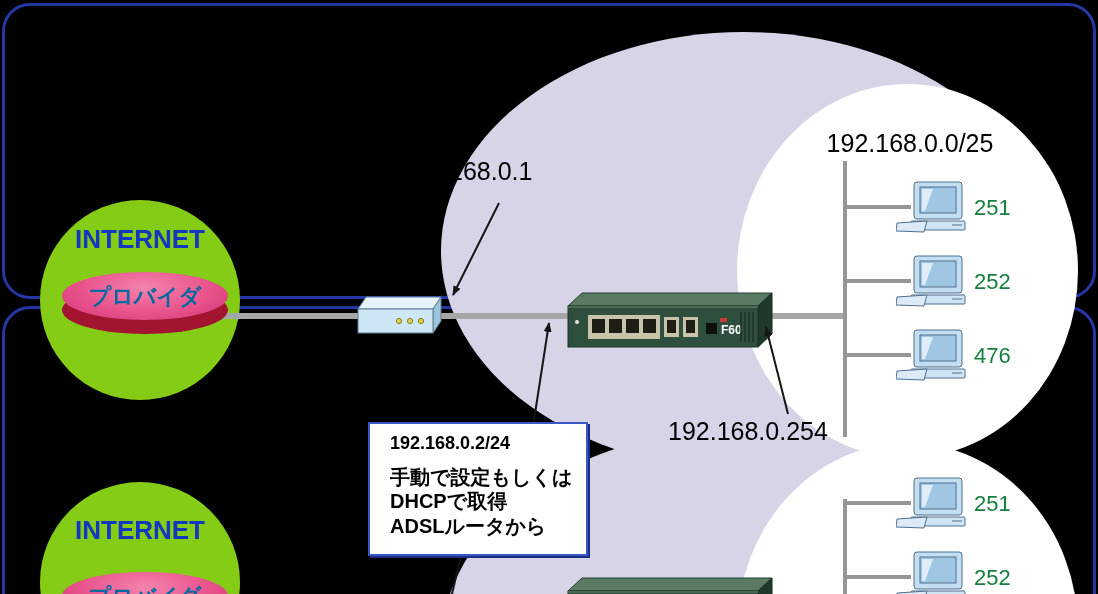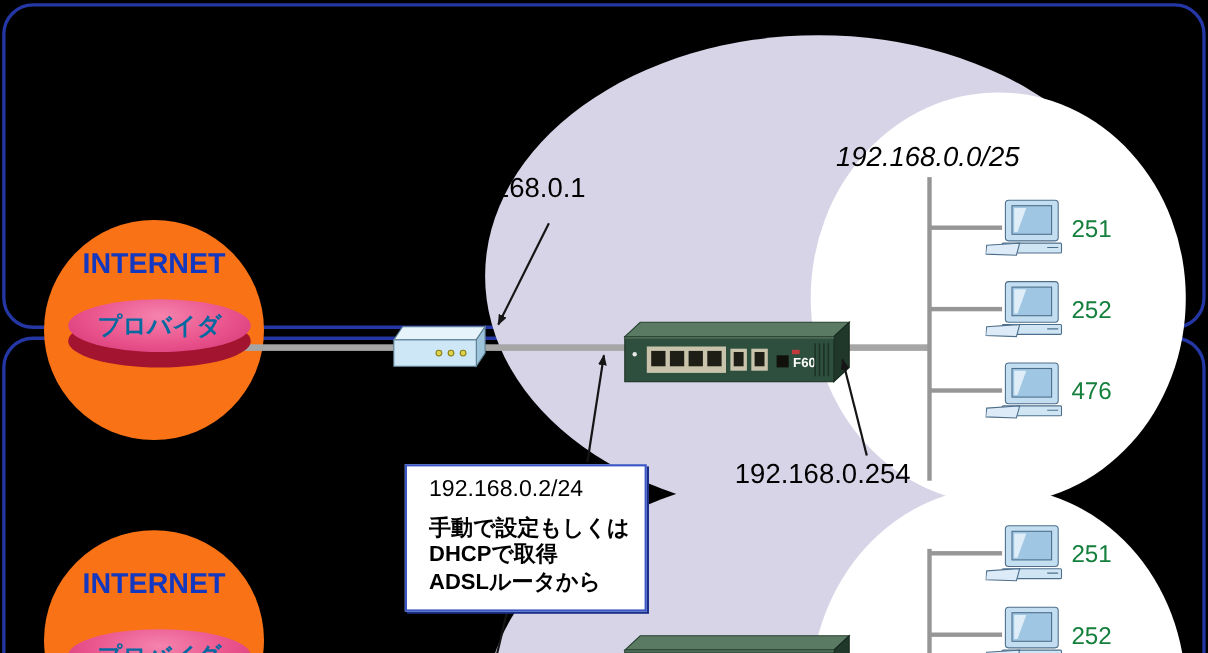--- a/index.html
+++ b/index.html
@@ -29,21 +29,21 @@
   #lan1 { left: 441px; top: 32px;  width: 606px; height: 438px; }
   #lan2 { left: 441px; top: 428px; width: 606px; height: 438px; }
 
   
   .subnet-circle { position: absolute; background: #ffffff; border-radius: 50%; }
   #subnet1 { left: 737px; top: 84px;  width: 341px; height: 374px; }
   #subnet2 { left: 737px; top: 443px; width: 341px; height: 374px; }
 
   
   .cloud { position: absolute; left: 40px; width: 200px; height: 200px;
-           background: #f97316; border-radius: 50%; }
+           background: #84cc16; border-radius: 50%; }
   #cloud1 { top: 200px; }
   #cloud2 { top: 482px; }
   .internet-label {
     position: absolute; left: 0; width: 100%; text-align: center;
     color: #1437c0; font-weight: bold; font-size: 26px;
   }
   #cloud1 .internet-label { top: 24px; }
   #cloud2 .internet-label { top: 33px; }
 
   
@@ -64,33 +64,33 @@
   .vline { width: 4px; background: #969696; }
   #backbone1 { left: 843px; top: 161px; height: 276px; }
   #backbone2 { left: 843px; top: 499px; height: 95px; }
   .stub { position: absolute; left: 845px; width: 66px; height: 4px; background: #969696; }
 
   
   .pc { position: absolute; width: 72px; height: 52px; }
 
   
   .ip-label { position: absolute; color: #000; font-size: 25px; white-space: nowrap; }
-  #label-subnet1 { left: 760px; top: 129px; width: 300px; text-align: left; font-style: italic; }
+  #label-subnet1 { left: 760px; top: 129px; width: 300px; text-align: center; }
   #label-router-ip { left: 449px; top: 157px; }
   #label-switch-ip { left: 668px; top: 417px; }
   .host-label { position: absolute; left: 974px; color: #15803d; font-size: 22px; }
 
   
   .callout {
     position: absolute; left: 368px; top: 422px; width: 220px; height: 134px;
     background: #ffffff; border: 2px solid #3a57c5;
     box-shadow: 2px 2px 0 #1c2f86;
     padding: 9px 8px 8px 20px; color: #000;
   }
-  .callout .ip-line { font-size: 21px; margin-bottom: 11px; }
+  .callout .ip-line { font-size: 18px; margin-bottom: 11px; font-weight: bold; }
   .callout .jp-line { font-size: 20px; font-weight: bold; line-height: 1.22; }
 
   
   #overlay { position: absolute; left: 0; top: 0; width: 1098px; height: 594px;
              pointer-events: none; }
   .hidden-defs { position: absolute; width: 0; height: 0; overflow: hidden; }
 </style>
 </head>
 <body>
 

